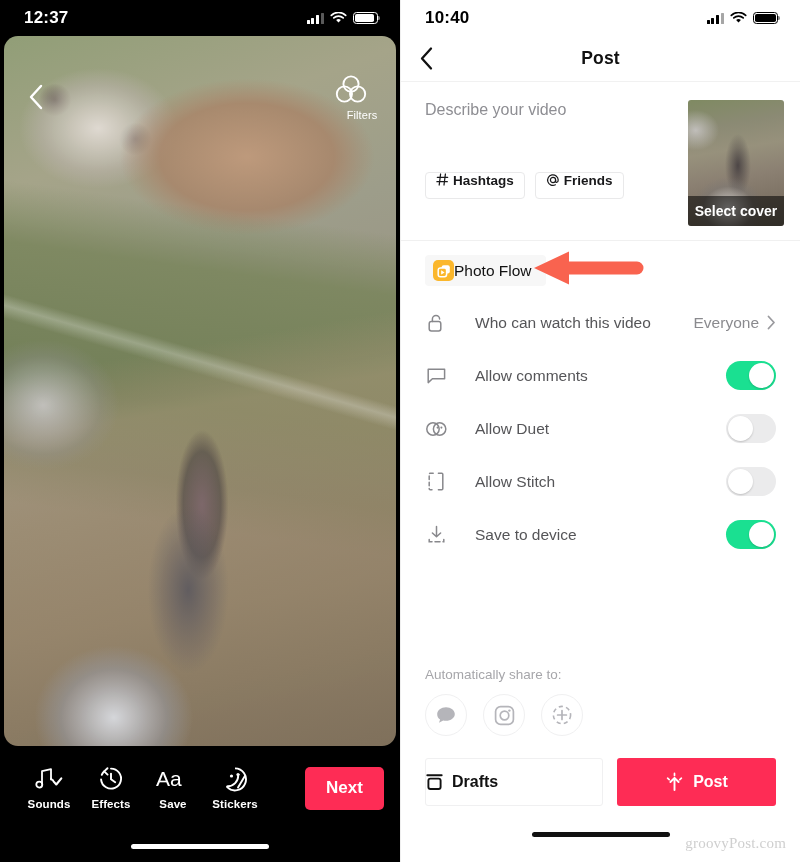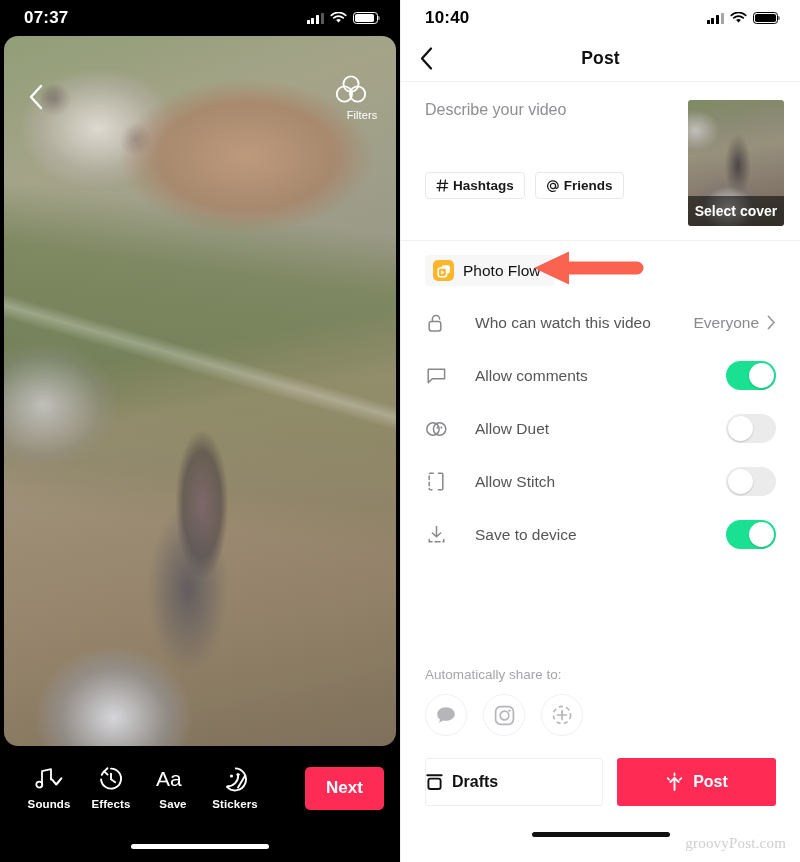--- a/index.html
+++ b/index.html
@@ -126,21 +126,21 @@
     display: flex; padding: 18px 16px 0 24px; gap: 14px;
   }
   .compose-left { flex: 1 1 auto; display: flex; flex-direction: column; }
   .describe {
     font-size: 16px; color: #8e8e93; line-height: 20px; min-height: 72px;
   }
   .chips { display: flex; gap: 10px; }
   .chip {
     border: 1px solid #e9e9ea; background: #fff; border-radius: 4px;
     height: 27px; padding: 0 10px;
-    display: flex; align-items: center; gap: 4px;
+    display: flex; align-items: flex-start; gap: 4px;
     font-size: 13.5px; font-weight: bold; color: #18181a; cursor: pointer;
     font-family: "Liberation Sans", sans-serif;
   }
   .cover {
     width: 96px; height: 126px; border-radius: 3px; overflow: hidden;
     position: relative; flex: 0 0 96px;
     background:
       radial-gradient(ellipse 46px 40px at 42% 86%, rgba(226,224,222,.9) 0%, rgba(120,118,120,.35) 55%, rgba(0,0,0,0) 78%),
       radial-gradient(ellipse 18px 44px at 52% 52%, rgba(60,54,58,.8) 0%, rgba(60,54,58,0) 72%),
       radial-gradient(ellipse 30px 26px at 8% 24%, rgba(215,212,216,.7) 0%, rgba(0,0,0,0) 78%),
@@ -149,21 +149,21 @@
   .cover-label {
     position: absolute; left: 0; right: 0; bottom: 0; height: 30px;
     background: rgba(0,0,0,.55);
     display: flex; align-items: center; justify-content: center;
     color: #fff; font-size: 14px; font-weight: bold;
   }
   .sep { height: 1px; background: #f0f0f0; margin: 14px 0 0 0; }
 
   .photoflow-row { padding: 14px 24px 10px 24px; position: relative; }
   .photoflow-chip {
-    display: inline-flex; align-items: center; gap: 9px;
+    display: inline-flex; align-items: center; 
     background: #f7f7f7; border-radius: 4px; padding: 5px 14px 5px 8px; cursor: pointer;
   }
   .pf-icon {
     width: 21px; height: 21px; border-radius: 5px; background: #FBB72C;
     display: flex; align-items: center; justify-content: center; flex: 0 0 21px;
   }
   .photoflow-chip .pf-label { font-size: 15.5px; color: #111; }
   .arrow-anno { position: absolute; left: 128px; top: 6px; pointer-events: none; }
 
   .rows { padding: 0 24px; }
@@ -213,21 +213,21 @@
   }
 </style>
 </head>
 <body>
 
 <div class="screens">
 
   <div class="phone-left">
 
     <div class="statusbar dark">
-      <div class="sb-time">07:37</div>
+      <div class="sb-time">12:37</div>
       <div class="sb-icons">
         <div class="bars">
             <i></i>
             <i></i>
             <i></i>
             <i></i>
           </div>
         <svg class="wifi" viewBox="0 0 17 12">
           <path d="M8.5 10.6 6.1 8.1a3.6 3.6 0 0 1 4.8 0z" fill="currentColor"></path>
           <path d="M3.8 5.9a7 7 0 0 1 9.4 0" stroke="currentColor" stroke-width="1.7" fill="none" stroke-linecap="round"></path>

